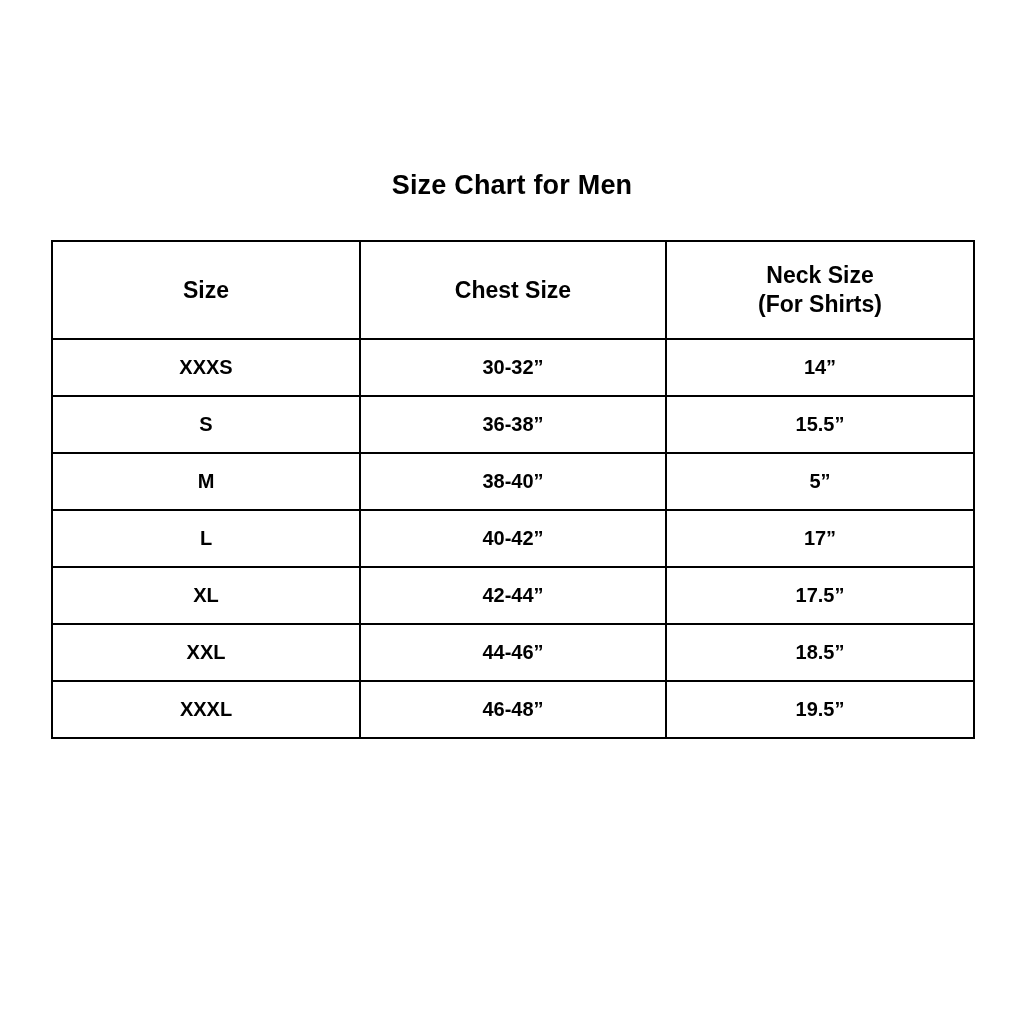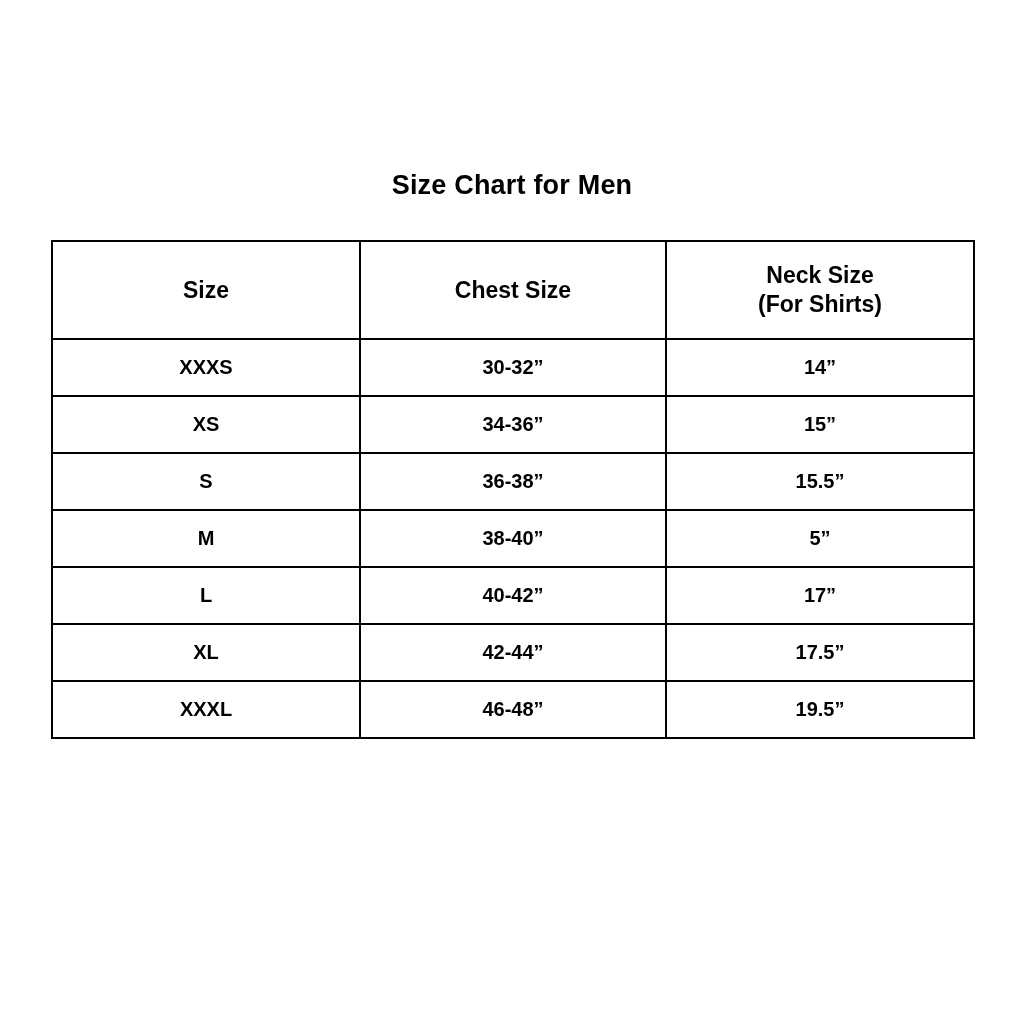--- a/index.html
+++ b/index.html
@@ -98,45 +98,45 @@
         </th>
       </tr>
     </thead>
     <tbody>
       <tr>
         <td>XXXS</td>
         <td>30-32”</td>
         <td>14”</td>
       </tr>
       <tr>
-        <td>XS</td>
-        <td>34-36”</td>
-        <td>15”</td>
-      </tr>
-      <tr>
         <td>S</td>
         <td>36-38”</td>
         <td>15.5”</td>
       </tr>
       <tr>
         <td>M</td>
         <td>38-40”</td>
         <td>5”</td>
       </tr>
       <tr>
         <td>L</td>
         <td>40-42”</td>
         <td>17”</td>
       </tr>
       <tr>
         <td>XL</td>
         <td>42-44”</td>
         <td>17.5”</td>
       </tr>
       <tr>
+        <td>XXL</td>
+        <td>44-46”</td>
+        <td>18.5”</td>
+      </tr>
+      <tr>
         <td>XXXL</td>
         <td>46-48”</td>
         <td>19.5”</td>
       </tr>
     </tbody>
   </table>
 
 </div>
 
 </body></html>

